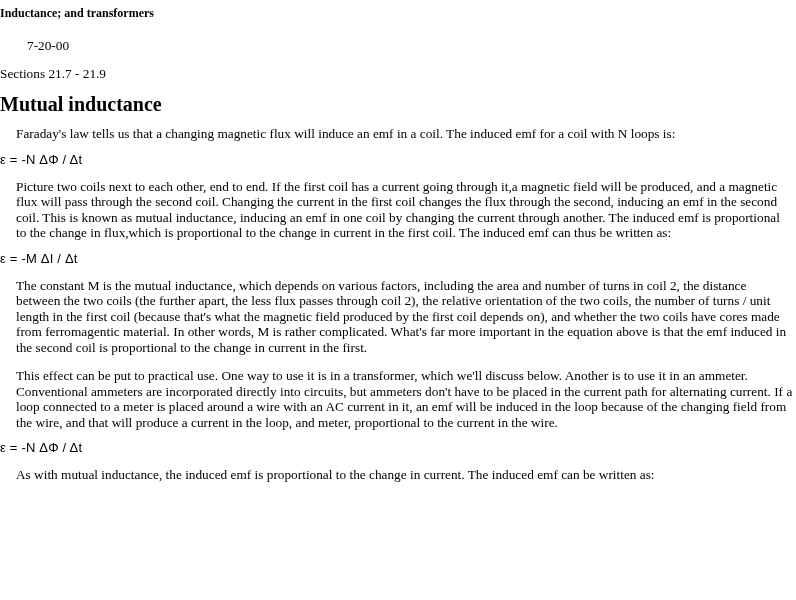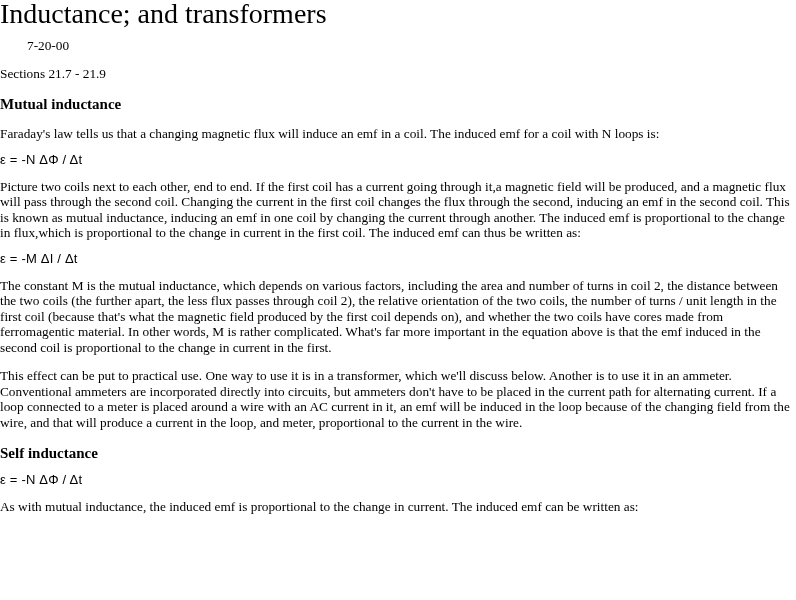--- a/index.html
+++ b/index.html
@@ -2,25 +2,25 @@
 <html><head>
 <meta charset="utf-8">
 <style>
   html, body { margin: 0; padding: 0; background: #ffffff; }
   body {
     width: 796px; height: 600px; overflow: hidden;
     font-family: "Liberation Serif", "DejaVu Serif", serif;
     color: #000000; font-size: 13.3px; line-height: 15.5px;
   }
   .page { padding: 0 3px 0 0; }
-  h1 { font-size: 28px; font-weight: normal; margin: 2px 0 0 0; line-height: 23px; }
+  h1 { font-size: 12px; font-weight: bold; margin: 2px 0 0 0; line-height: 23px; }
   .meta { margin: 13px 0 0 0; padding-left: 27px; }
   .meta2 { margin: 12px 0 0 0; }
-  h2 { font-size: 15px; font-weight: bold; margin: 14px 0 0 0; line-height: 18px; }
-  p { margin: 13px 0 0 0; }
+  h2 { font-size: 20px; font-weight: bold; margin: 14px 0 0 0; line-height: 18px; }
+  p { margin: 13px 0 0 16px; }
   .formula {
     font-family: "Liberation Sans", "DejaVu Sans", sans-serif;
     font-size: 13px; line-height: 12px; margin: 12px 0 0 0; letter-spacing: 0.2px;
   }
 </style>
 </head>
 <body>
 
 <div class="page">
   <h1>Inductance; and transformers</h1>
@@ -28,16 +28,15 @@
   <div class="meta2">Sections 21.7 - 21.9</div>
 
   <h2>Mutual inductance</h2>
   <p>Faraday's law tells us that a changing magnetic flux will induce an emf in a coil. The induced emf for a coil with N loops is:</p>
   <div class="formula">ε = -N ΔΦ / Δt</div>
   <p>Picture two coils next to each other, end to end. If the first coil has a current going through it,a magnetic field will be produced, and a magnetic flux will pass through the second coil. Changing the current in the first coil changes the flux through the second, inducing an emf in the second coil. This is known as mutual inductance, inducing an emf in one coil by changing the current through another. The induced emf is proportional to the change in flux,which is proportional to the change in current in the first coil. The induced emf can thus be written as:</p>
   <div class="formula">ε = -M ΔI / Δt</div>
   <p>The constant M is the mutual inductance, which depends on various factors, including the area and number of turns in coil 2, the distance between the two coils (the further apart, the less flux passes through coil 2), the relative orientation of the two coils, the number of turns / unit length in the first coil (because that's what the magnetic field produced by the first coil depends on), and whether the two coils have cores made from ferromagentic material. In other words, M is rather complicated. What's far more important in the equation above is that the emf induced in the second coil is proportional to the change in current in the first.</p>
   <p>This effect can be put to practical use. One way to use it is in a transformer, which we'll discuss below. Another is to use it in an ammeter. Conventional ammeters are incorporated directly into circuits, but ammeters don't have to be placed in the current path for alternating current. If a loop connected to a meter is placed around a wire with an AC current in it, an emf will be induced in the loop because of the changing field from the wire, and that will produce a current in the loop, and meter, proportional to the current in the wire.</p>
 
-  <h2>Self inductance</h2>
   <div class="formula">ε = -N ΔΦ / Δt</div>
   <p>As with mutual inductance, the induced emf is proportional to the change in current. The induced emf can be written as:</p>
 </div>
 
 </body></html>

